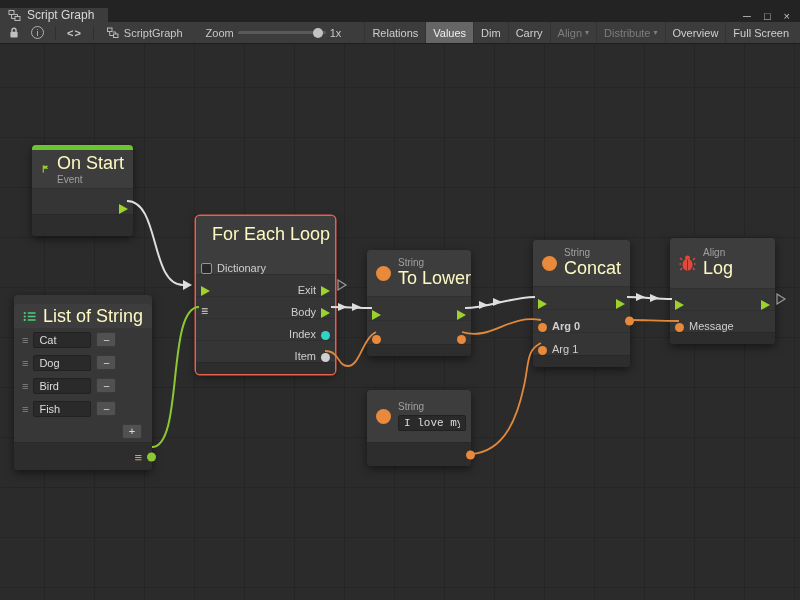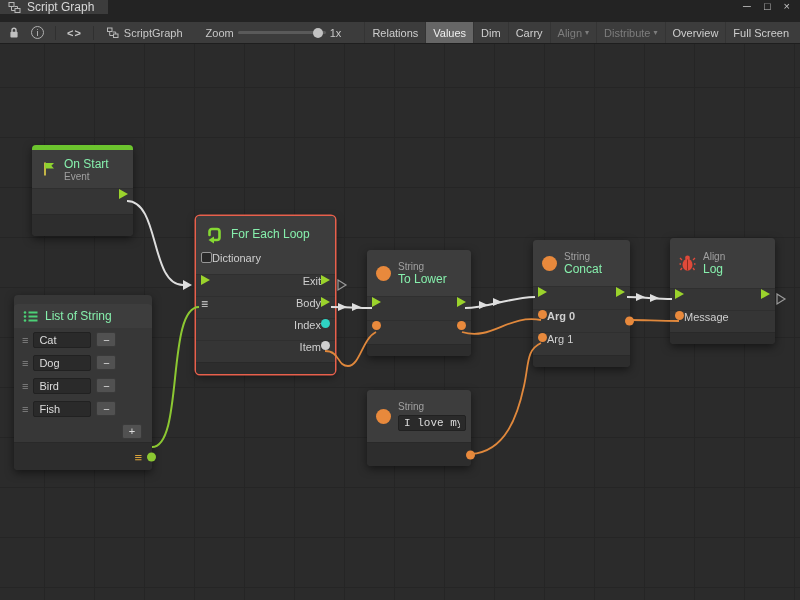--- a/index.html
+++ b/index.html
@@ -1,20 +1,20 @@
 <!DOCTYPE html>
 <html><head>
 <meta charset="utf-8">
 <style>
   * { margin:0; padding:0; box-sizing:border-box; }
   html,body { width:800px; height:600px; overflow:hidden; }
   body { font-family:"Liberation Sans", sans-serif; background:#2b2b2b; position:relative; color:#ccc; }
 
   
-  .tabbar { position:absolute; top:0; left:0; right:0; height:22px; background:#232323; display:flex; align-items:flex-start; z-index:10; }
+  .tabbar { position:absolute; top:0; left:0; right:0; height:22px; background:#232323; display:flex; align-items:flex-end; z-index:10; }
   .tab { display:flex; align-items:center; gap:6px; background:#3c3c3c; padding:0 14px 0 8px; font-size:12px; color:#d8d8d8; }
   .win-controls { margin-left:auto; display:flex; align-items:center; gap:13px; padding-right:10px; color:#c6c6c6; font-size:11px; }
 
   
   .toolbar { position:absolute; top:22px; left:0; right:0; height:22px; background:#3c3c3c; border-bottom:1px solid #1e1e1e; display:flex; align-items:center; font-size:11px; color:#c8c8c8; padding:0 4px; gap:3px; z-index:10; }
   .tool-ic { display:flex; align-items:center; padding:0 4px; height:100%; }
   .sep { width:1px; height:14px; background:#303030; margin:0 4px; }
   .info-circle { width:13px; height:13px; border:1px solid #b0b0b0; border-radius:50%; font-size:9px; display:flex; align-items:center; justify-content:center; color:#c8c8c8; }
   .code-ic { font-size:11px; font-weight:bold; letter-spacing:1px; color:#c8c8c8; }
   .graph-label { display:flex; align-items:center; gap:5px; padding:0 6px; }
@@ -31,24 +31,24 @@
   .canvas { position:absolute; top:44px; left:0; right:0; bottom:0; overflow:hidden; background-color:#2b2b2b;
     background-image:linear-gradient(#252525 1px, transparent 1px), linear-gradient(90deg, #252525 1px, transparent 1px);
     background-size:50px 50px; background-position:-6px -7px; }
   .stage { position:absolute; top:-44px; left:0; width:800px; height:600px; }
   .wires { position:absolute; top:0; left:0; width:800px; height:600px; z-index:3; pointer-events:none; }
 
   
   .node { position:absolute; z-index:2; background:#373737; border-radius:4px; box-shadow:0 3px 9px rgba(0,0,0,.5); }
   .node.selected { box-shadow:0 0 0 1.5px #e8604c, 0 3px 9px rgba(0,0,0,.5); }
   .hdr { display:flex; align-items:center; gap:7px; padding:0 9px; background:#3d3d3d; border-radius:4px 4px 0 0; }
-  .title { font-size:12px; color:#86efac; white-space:nowrap; }
+  .title { font-size:18px; color:#fef9c3; white-space:nowrap; }
   .cat { font-size:10px; color:#a0a0a0; white-space:nowrap; }
   .nfooter { background:#2d2d2d; border-top:1px solid #292929; border-radius:0 0 4px 4px; position:relative; }
-  .prow { position:relative; display:flex; align-items:flex-start; padding:0 5px; border-top:1px solid #2f2f2f; background:#353535; }
+  .prow { position:relative; display:flex; align-items:flex-end; padding:0 5px; gap:5px; border-top:1px solid #2f2f2f; background:#353535; }
   .plabel { font-size:11px; color:#cfcfcf; white-space:nowrap; }
   .ml { margin-left:auto; }
   .tri { width:0; height:0; border-style:solid; border-width:5px 0 5px 9px; border-color:transparent transparent transparent #9bd32c; flex:none; }
   .dot { width:9px; height:9px; border-radius:50%; flex:none; }
   .dot.orange { background:#e8893c; }
   .dot.cyan { background:#2fd4c4; }
   .dot.gray { background:#d0d0d0; }
   .dot.green { background:#8cc832; }
   .dot-edge-r { position:absolute; right:-4px; top:50%; transform:translateY(-50%); }
   .accent { height:5px; background:#6cc42e; border-radius:4px 4px 0 0; }

